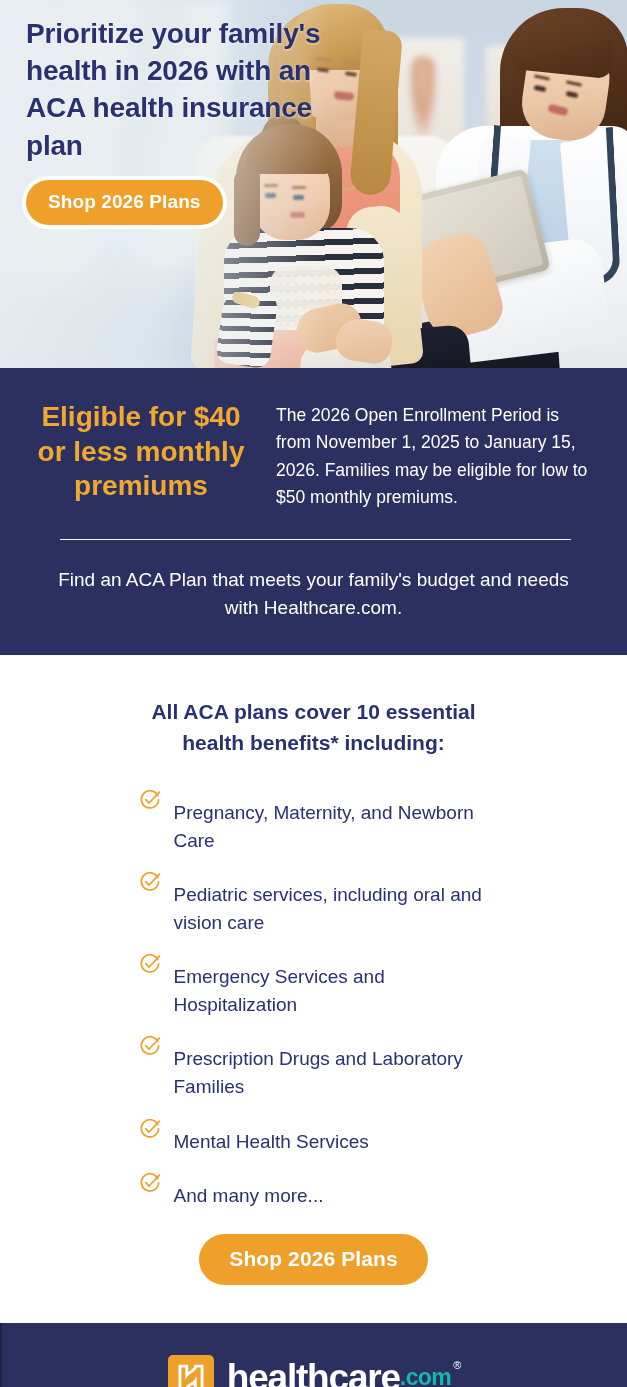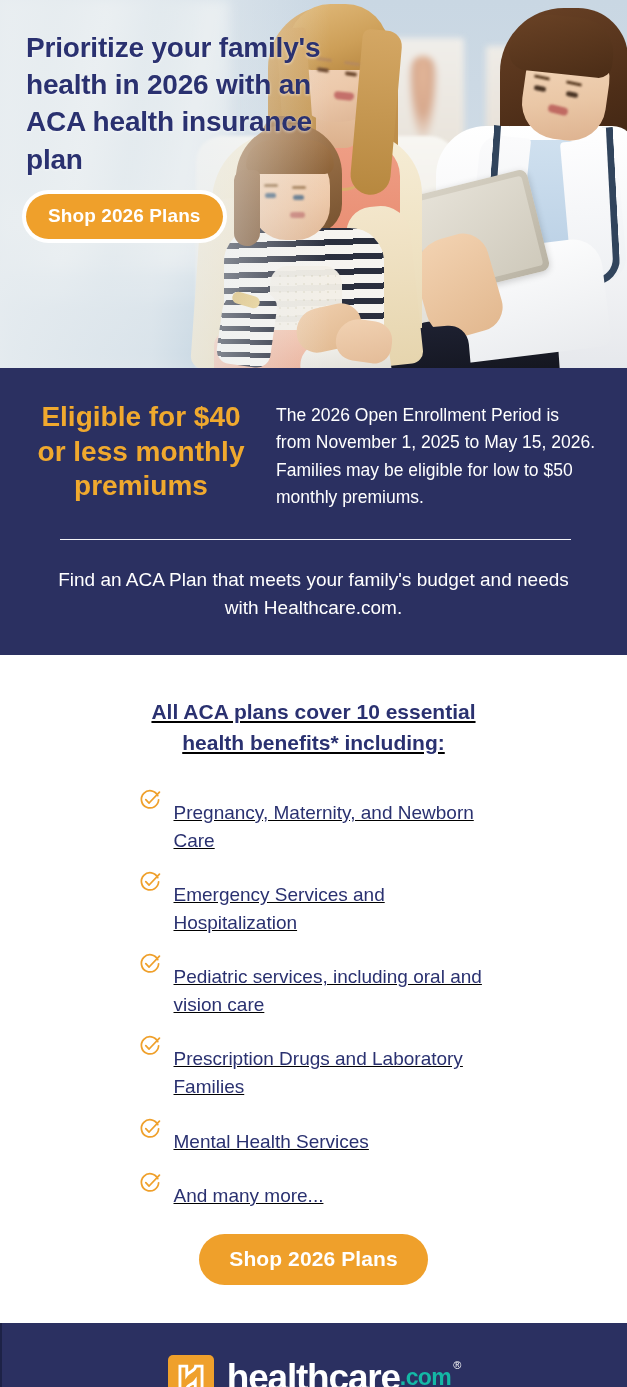--- a/index.html
+++ b/index.html
@@ -329,21 +329,21 @@
   .blurlite { filter: blur(1.2px); }
 
   .hero-fade {
     position:absolute; left:0; top:0; width:330px; height:368px;
     background: linear-gradient(90deg, rgba(233,238,241,.92) 0%, rgba(233,238,241,.78) 46%, rgba(233,238,241,0) 100%);
   }
 
   .hero-content {
     position: absolute;
     left: 26px;
-    top: 29px;
+    top: 15px;
     width: 300px;
     z-index: 8;
   }
   .hero-title {
     color: #2a3170;
     font-size: 28px;
     line-height: 1.33;
     font-weight: bold;
     letter-spacing: -.2px;
     margin: 0;
@@ -412,21 +412,20 @@
     text-align: center;
     margin: 26px auto 0;
     max-width: 540px;
   }
 
   
   .benefits {
     background: #ffffff;
     padding: 42px 0 0;
     text-align: center;
-    text-decoration: underline;
   }
   .benefits-title {
     color: #2a3170;
     font-size: 21px;
     line-height: 1.45;
     margin: 0 auto;
     max-width: 380px;
   }
   .benefit-list {
     list-style: none;
@@ -594,21 +593,21 @@
       <h1 class="hero-title">Prioritize your family's health in 2026 with an ACA health insurance plan</h1>
       <div class="hero-btn-wrap">
         <button class="btn-pill btn-hero">Shop 2026 Plans</button>
       </div>
     </div>
   </div>
 
   <div class="navy">
     <div class="navy-top">
       <div class="eligible">Eligible for $40 or less monthly premiums</div>
-      <div class="enroll">The 2026 Open Enrollment Period is from November 1, 2025 to May 15, 2026. Families may be eligible for low to $50 monthly premiums.</div>
+      <div class="enroll">The 2026 Open Enrollment Period is from November 1, 2025 to January 15, 2026. Families may be eligible for low to $50 monthly premiums.</div>
     </div>
     <div class="navy-divider"></div>
     <div class="navy-find">Find an ACA Plan that meets your family's budget and needs with Healthcare.com.</div>
   </div>
 
   <div class="benefits">
     <h2 class="benefits-title">All ACA plans cover 10 essential health benefits* including:</h2>
 
     <ul class="benefit-list">
       <li class="benefit-item">
@@ -620,30 +619,30 @@
         </span>
         <span class="benefit-text">Pregnancy, Maternity, and Newborn Care</span>
       </li>
       <li class="benefit-item">
         <span class="check-icon">
           <svg viewBox="0 0 24 24" width="22" height="22" fill="none" stroke="#EFA02B" stroke-width="1.9" stroke-linecap="round" stroke-linejoin="round">
             <path d="M20.5 7.2 A9.4 9.4 0 1 0 21.4 11.8"></path>
             <path d="M7.4 11.6 L11 15.3 L22.3 3.4"></path>
           </svg>
         </span>
-        <span class="benefit-text">Emergency Services and Hospitalization</span>
+        <span class="benefit-text">Pediatric services, including oral and vision care</span>
       </li>
       <li class="benefit-item">
         <span class="check-icon">
           <svg viewBox="0 0 24 24" width="22" height="22" fill="none" stroke="#EFA02B" stroke-width="1.9" stroke-linecap="round" stroke-linejoin="round">
             <path d="M20.5 7.2 A9.4 9.4 0 1 0 21.4 11.8"></path>
             <path d="M7.4 11.6 L11 15.3 L22.3 3.4"></path>
           </svg>
         </span>
-        <span class="benefit-text">Pediatric services, including oral and vision care</span>
+        <span class="benefit-text">Emergency Services and Hospitalization</span>
       </li>
       <li class="benefit-item">
         <span class="check-icon">
           <svg viewBox="0 0 24 24" width="22" height="22" fill="none" stroke="#EFA02B" stroke-width="1.9" stroke-linecap="round" stroke-linejoin="round">
             <path d="M20.5 7.2 A9.4 9.4 0 1 0 21.4 11.8"></path>
             <path d="M7.4 11.6 L11 15.3 L22.3 3.4"></path>
           </svg>
         </span>
         <span class="benefit-text">Prescription Drugs and Laboratory Families</span>
       </li>

